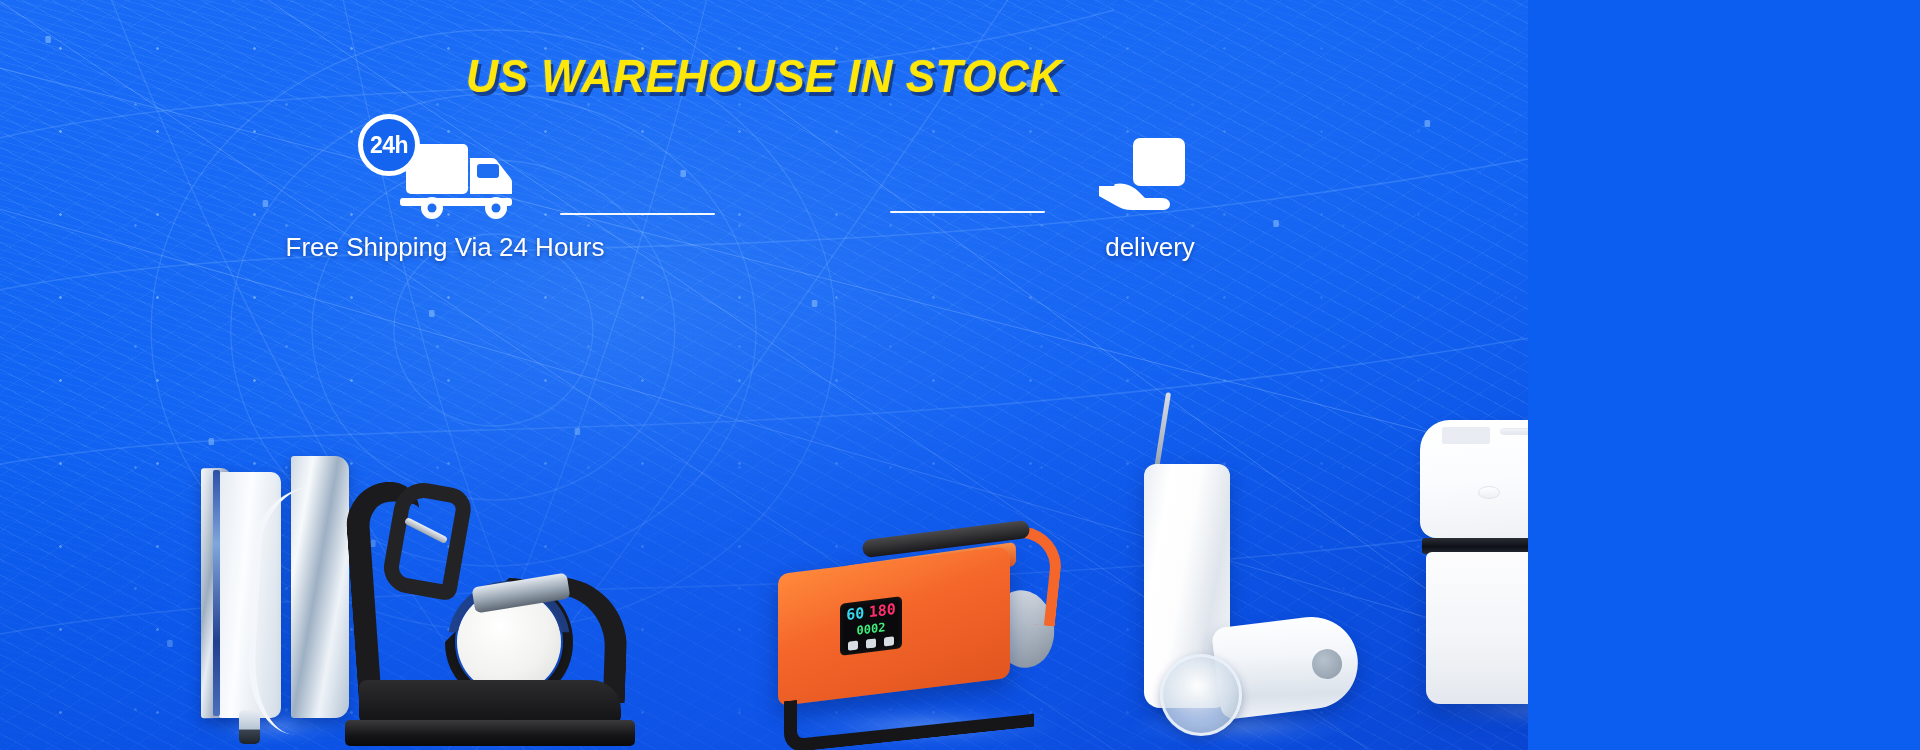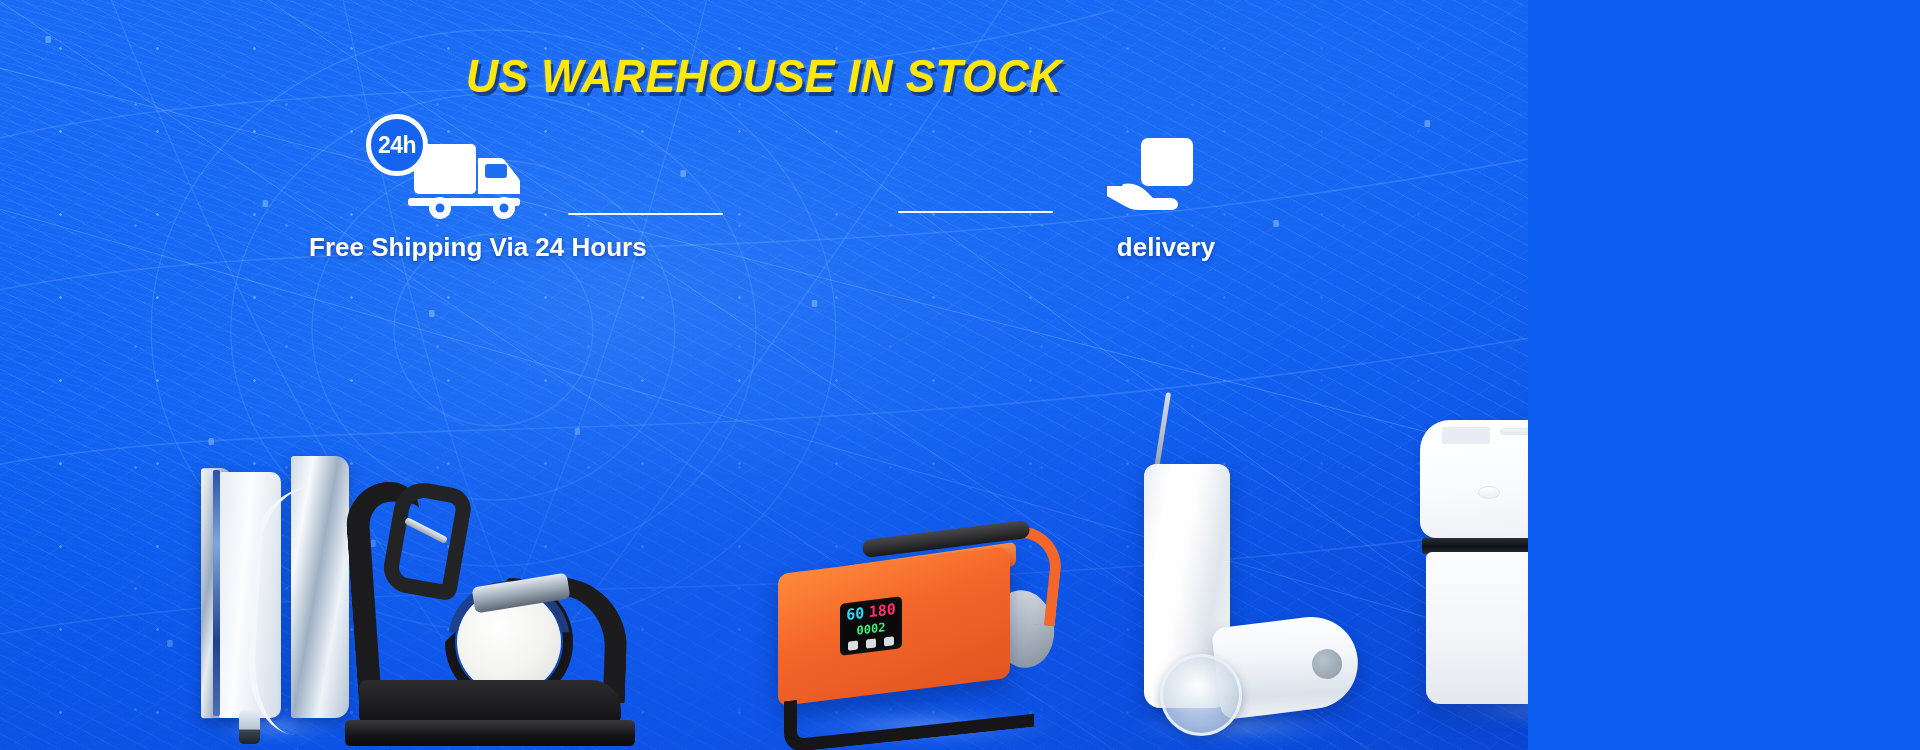--- a/index.html
+++ b/index.html
@@ -63,40 +63,39 @@
     color:#ffe70a;
     text-shadow: 3px 4px 0 rgba(8,30,90,.62), 0 0 2px rgba(255,255,120,.5);
     font-stretch:condensed;
     transform:scaleX(.94);
     white-space:nowrap;
   }
 
   
   .features {
     position:absolute;
-    top:128px; left:8px; right:0;
+    top:128px; left:0; right:0;
     height:140px;
   }
   .feature {
     position:absolute;
     text-align:center;
     color:#ffffff;
   }
   .feature .icon-wrap {
     height:92px;
     display:flex; align-items:flex-end; justify-content:center;
   }
   .feature .flabel {
     margin-top:12px;
     font-size:26px;
-    font-weight:bold;
+    font-weight:normal;
     color:#ffffff;
     text-shadow: 0 2px 4px rgba(4,38,120,.55);
     white-space:nowrap;
-    margin-left:16px;
   }
   .f-ship   { left:275px;  width:320px; }
   .f-trans  { left:640px;  width:330px; }
   .f-deliv  { left:1000px; width:280px;text-align:center; }
 
   
   .connector {
     position:absolute;
     height:2px;
     background:#ffffff;

